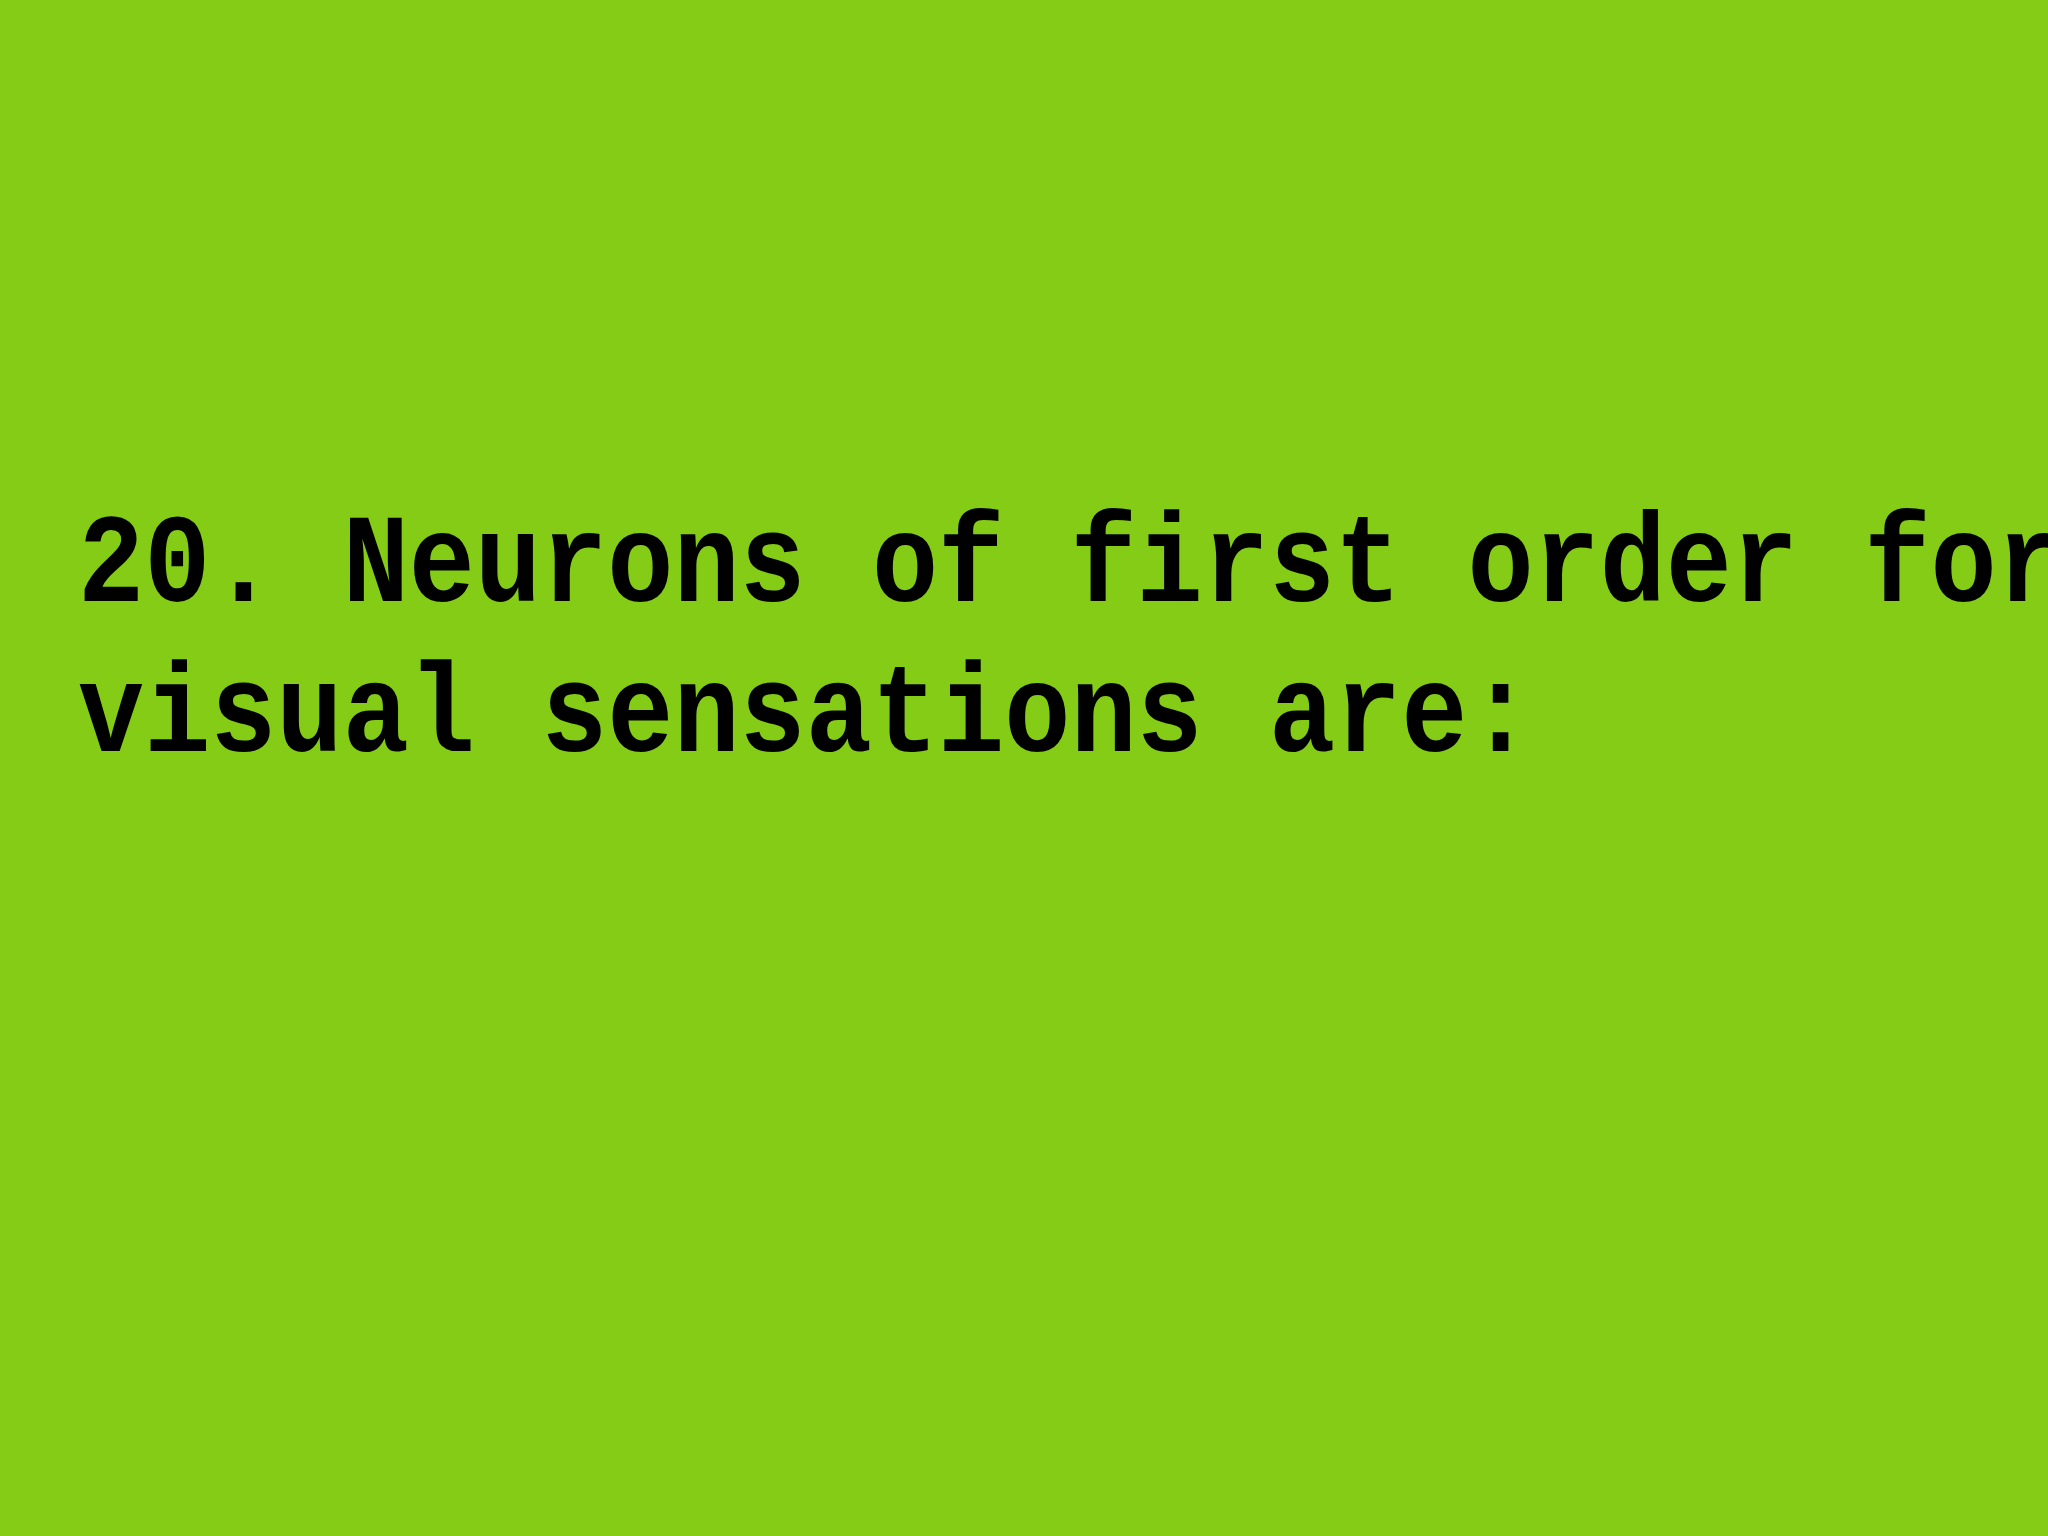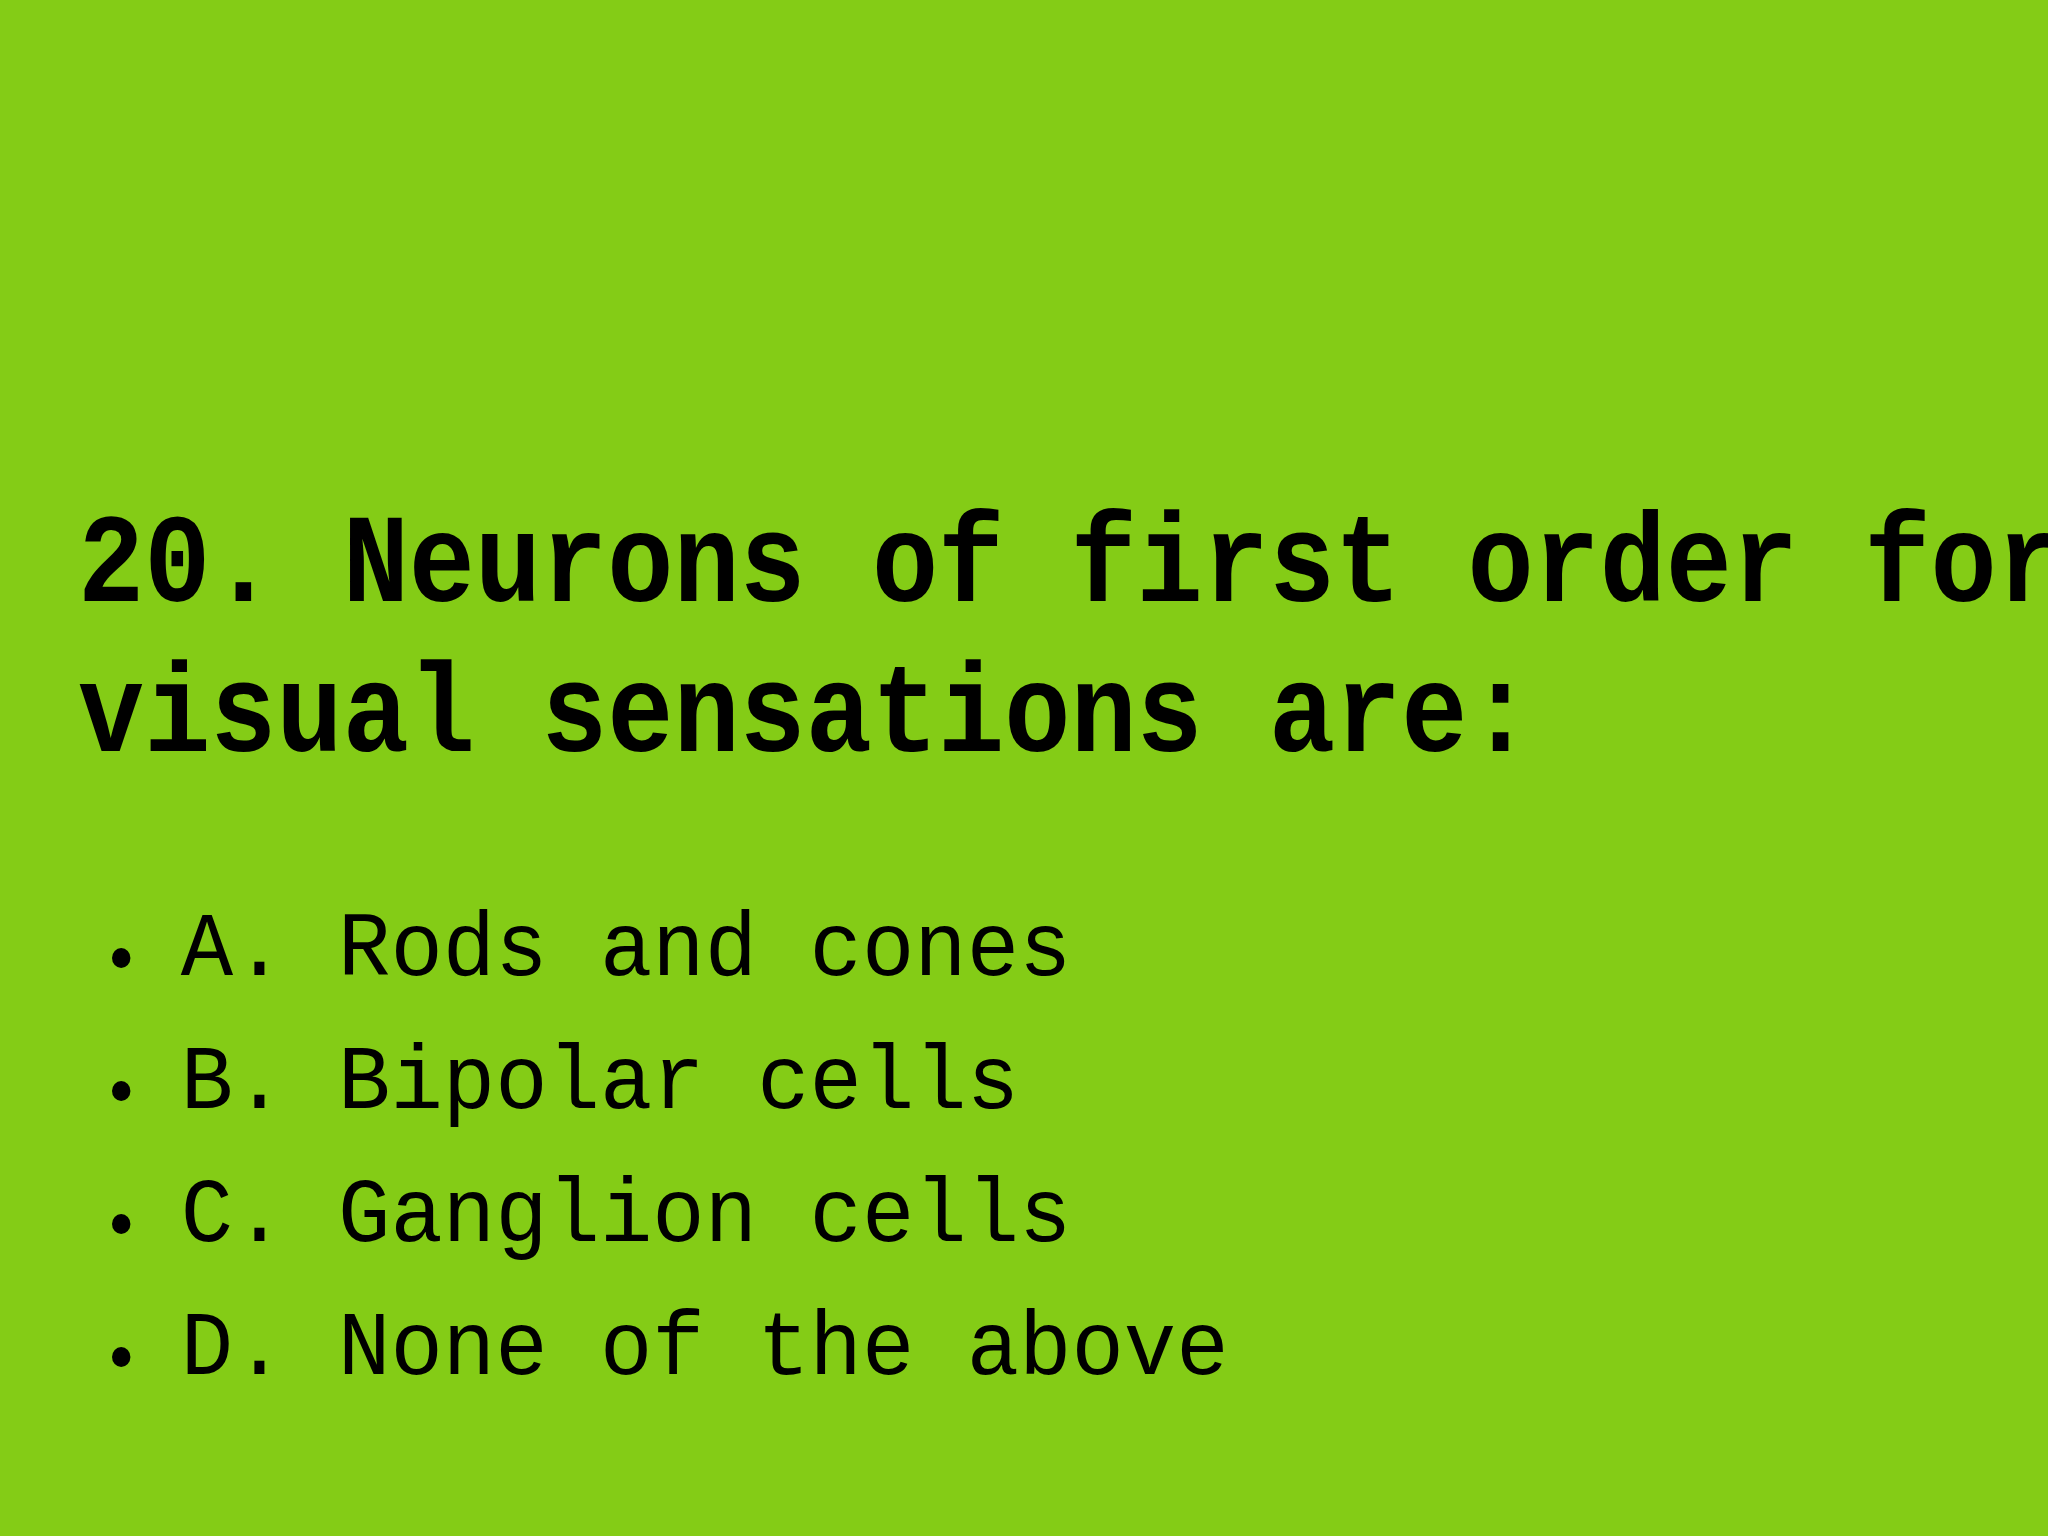--- a/index.html
+++ b/index.html
@@ -60,32 +60,14 @@
 </head>
 <body>
 
 <div class="slide">
 
   <div class="slide-title">
     <div>20. Neurons of first order for</div>
     <div>visual sensations are:</div>
   </div>
 
-  <ul class="options-list">
-    <li class="option-item">
-      <span class="bullet-dot"></span>
-      <span>A. Rods and cones</span>
-    </li>
-    <li class="option-item">
-      <span class="bullet-dot"></span>
-      <span>B. Bipolar cells</span>
-    </li>
-    <li class="option-item">
-      <span class="bullet-dot"></span>
-      <span>C. Ganglion cells</span>
-    </li>
-    <li class="option-item">
-      <span class="bullet-dot"></span>
-      <span>D. None of the above</span>
-    </li>
-  </ul>
 
 </div>
 
 </body></html>

